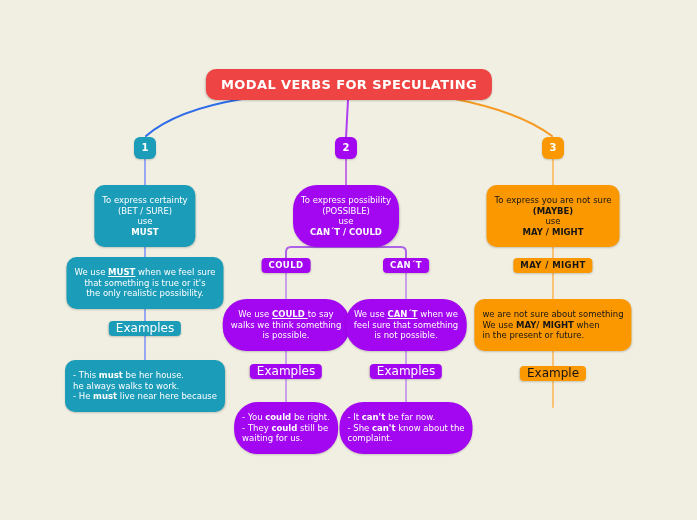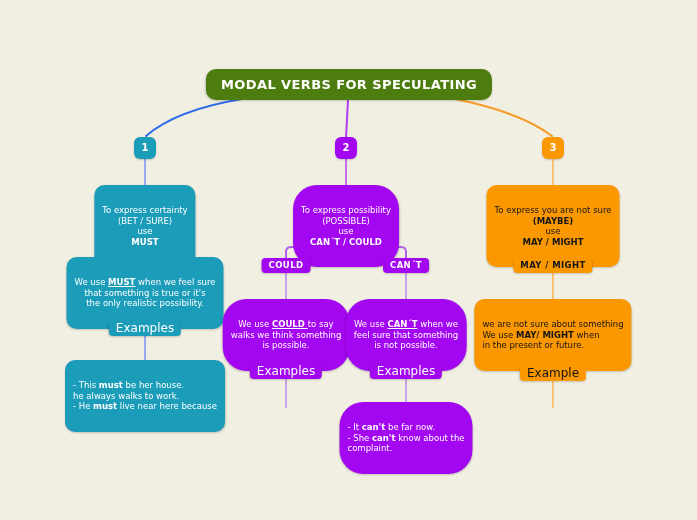--- a/index.html
+++ b/index.html
@@ -11,30 +11,30 @@
   }
   .stage{position:absolute;left:0;top:0;width:697px;height:520px;}
   svg.wires{position:absolute;left:0;top:0;z-index:0;}
   svg.wires path{fill:none;stroke-width:2;stroke-linecap:round;}
   .node{
     position:absolute;z-index:2;
     transform:translateX(-50%);
     border-radius:10px;
     color:#fff;
     font-size:8.5px;line-height:10.5px;
-    padding:20px 8px;
+    padding:10px 8px;
     text-align:center;
     box-shadow:0 1px 2px rgba(0,0,0,0.18);
   }
   .node div{white-space:nowrap;}
   .teal{background:#1b9cb9;}
   .purple{background:#a306f0;border-radius:24px;}
   .orange{background:#fb9800;color:#151515;}
   .title{
-    background:#4d7c0f;color:#fff;
+    background:#ef4444;color:#fff;
     font-weight:bold;font-size:13px;line-height:15px;
     letter-spacing:0.4px;
     padding:8px 15px;border-radius:10px;
     white-space:nowrap;
   }
   .num{
     width:22px;height:22px;line-height:22px;
     padding:0;border-radius:6px;
     font-weight:bold;font-size:10px;
   }
@@ -117,20 +117,25 @@
       <div><span>walks we think something</span></div>
       <div><span>is possible.</span></div>
     </div>
   <div class="node purple" style="left:406px;top:299px">
       <div><span>We use </span><span class="b u">CAN´T</span><span> when we</span></div>
       <div><span>feel sure that something</span></div>
       <div><span>is not possible.</span></div>
     </div>
   <div class="node pill purple" style="left:286px;top:364px">Examples</div>
   <div class="node pill purple" style="left:406px;top:364px">Examples</div>
+  <div class="node purple ta-left" style="left:286px;top:402px">
+      <div><span>- You </span><span class="b">could</span><span> be right.</span></div>
+      <div><span>- They </span><span class="b">could</span><span> still be</span></div>
+      <div><span>waiting for us.</span></div>
+    </div>
   <div class="node purple ta-left" style="left:406px;top:402px">
       <div><span>- It </span><span class="b">can't</span><span> be far now.</span></div>
       <div><span>- She </span><span class="b">can't</span><span> know about the</span></div>
       <div><span>complaint.</span></div>
     </div>
 
   <div class="node orange" style="left:553px;top:185px">
       <div><span>To express you are not sure</span></div>
       <div><span class="b">(MAYBE)</span></div>
       <div><span>use</span></div>

